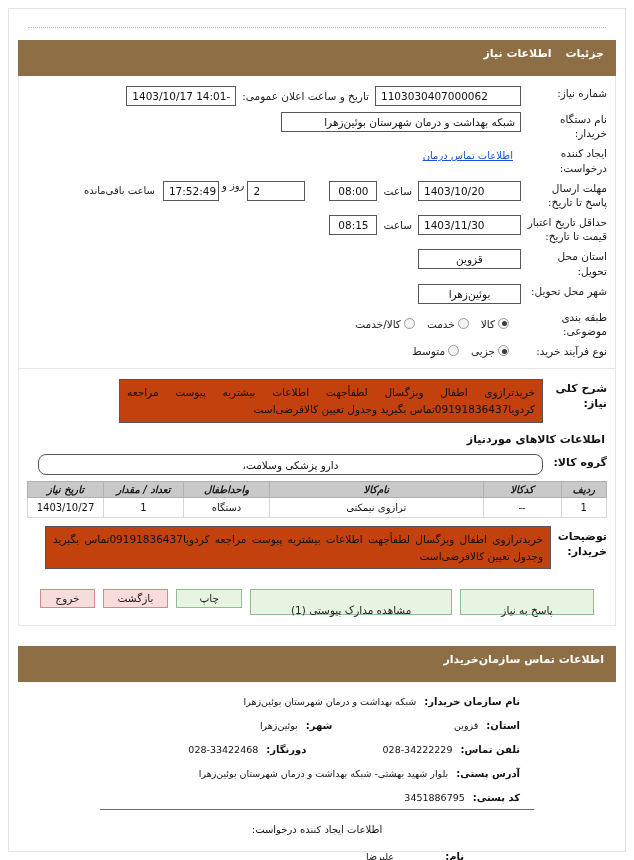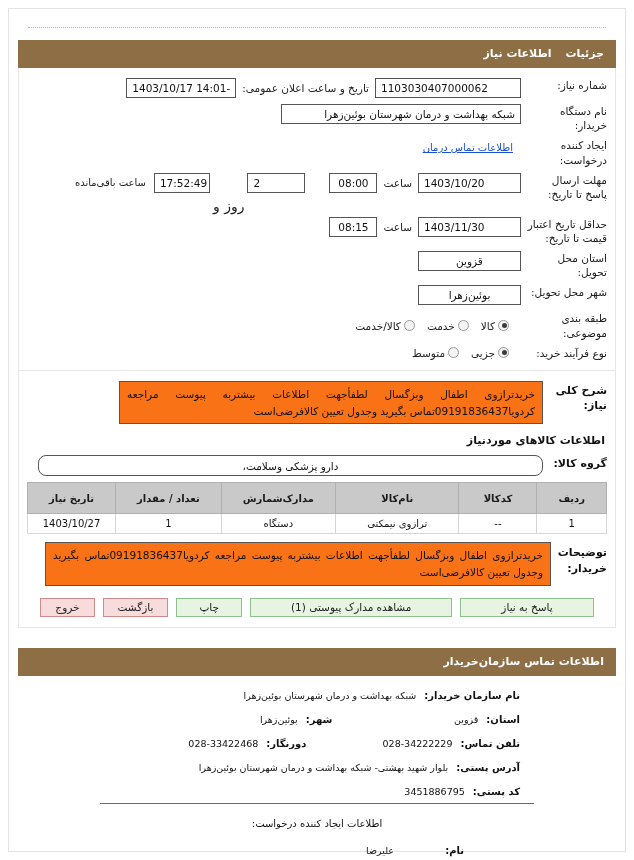--- a/index.html
+++ b/index.html
@@ -36,21 +36,21 @@
   .dotted-sep {
     position: absolute;
     left: 10px; right: 10px; top: 27px;
     border-top: 1px dotted #b9b9b9;
     height: 0;
   }
 
   .section-bar {
     background: #8d6e45;
     color: #ffffff;
-    height: 28px;
+    height: 36px;
     line-height: 28px;
     padding: 0 12px;
     font-size: 11px;
     font-weight: bold;
     text-align: right;
   }
   .section-bar .sb-b { margin-left: 10px; }
 
   .panel {
     border: 1px solid #e6e6e6;
@@ -140,21 +140,21 @@
     border: 1px solid #9a9a9a;
     background: #f4f4f4;
     display: inline-block;
     margin: 0 10px 0 4px;
     flex: none;
   }
 
   
   .bigbox {
     border: 1px solid #555;
-    background: #f97316;
+    background: #c2410c;
     font-size: 10.5px;
     line-height: 1.6;
     padding: 4px 7px;
     text-align: justify;
     color: #111;
     min-height: 34px;
   }
 
   .hdr-strong { font-weight: bold; font-size: 11px; color: #111; }
 
@@ -162,24 +162,25 @@
   table.goods {
     width: 100%;
     border-collapse: collapse;
     font-size: 10px;
   }
   table.goods th {
     background: #c9c9c9;
     border: 1px solid #b0b0b0;
     color: #1a1a1a;
     font-weight: bold;
-    height: 31px;
-    padding: 1px 21px;
+    height: 16px;
+    padding: 1px 11px;
     text-align: center;
     white-space: nowrap;
+    font-style: italic;
   }
   table.goods td {
     border: 1px solid #d6d6d6;
     background: #fff;
     height: 20px;
     padding: 1px 3px;
     text-align: center;
     color: #111;
   }
 
@@ -197,21 +198,21 @@
     background: #e8f4e2;
     color: #222;
     font-size: 10.5px;
     height: 19px;
     line-height: 17px;
     padding: 0 12px;
     text-align: center;
     cursor: pointer;
     white-space: nowrap;
   }
-  .btn.wide { padding: 0 40px; }
+  .btn.wide { padding: 12px 40px; margin-top: 8px; }
   .btn.mid  { padding: 0 22px; }
   .btn.danger {
     border: 1px solid #d48a8a;
     background: #f8dcdc;
     padding: 0 14px;
   }
 
   
   .info-wrap { padding: 14px 0 0 0; }
   .info-row {
@@ -299,21 +300,21 @@
         <div class="link">اطلاعات تماس درمان</div>
       </div>
 
       <div class="row">
         <div class="lbl lbl-w">مهلت ارسال پاسخ تا تاریخ:</div>
         <div class="fld num" style="width:103px;">1403/10/20</div>
         <div class="mid-lbl">ساعت</div>
         <div class="fld num ctr" style="width:48px;">08:00</div>
         <div style="width:24px; flex:none;"></div>
         <div class="fld num" style="width:58px;">2</div>
-        <div class="mid-lbl" style="line-height:10px; padding:0 3px; font-size:14px;margin-top:28px;">روز و</div>
+        <div class="mid-lbl" style="line-height:10px; padding:0 3px; font-size:10px;">روز و</div>
         <div class="fld num ctr" style="width:56px;">17:52:49</div>
         <div class="tail-lbl">ساعت باقی‌مانده</div>
       </div>
 
       <div class="row">
         <div class="lbl lbl-w">حداقل تاریخ اعتبار قیمت تا تاریخ:</div>
         <div class="fld num" style="width:103px;">1403/11/30</div>
         <div class="mid-lbl">ساعت</div>
         <div class="fld num ctr" style="width:48px;">08:15</div>
       </div>
@@ -370,21 +371,21 @@
         <div class="lbl hdr-strong" style="width:64px; padding-top:2px;">گروه کالا:</div>
         <div class="fld ctr" style="width:505px; height:21px; line-height:20px;border-radius:8px;">دارو پزشکی وسلامت،</div>
       </div>
 
       <table class="goods" style="margin-top:6px;">
         <thead>
           <tr>
             <th style="width:34px;">ردیف</th>
             <th style="width:78px;">کدکالا</th>
             <th>نام‌کالا</th>
-            <th style="width:86px;">مدارک‌شمارش</th>
+            <th style="width:86px;">واحد‌اطفال</th>
             <th style="width:80px;">تعداد / مقدار</th>
             <th style="width:76px;">تاریخ نیاز</th>
           </tr>
         </thead>
         <tbody>
           <tr>
             <td>1</td>
             <td>--</td>
             <td>ترازوی نیمکتی</td>
             <td>دستگاه</td>

